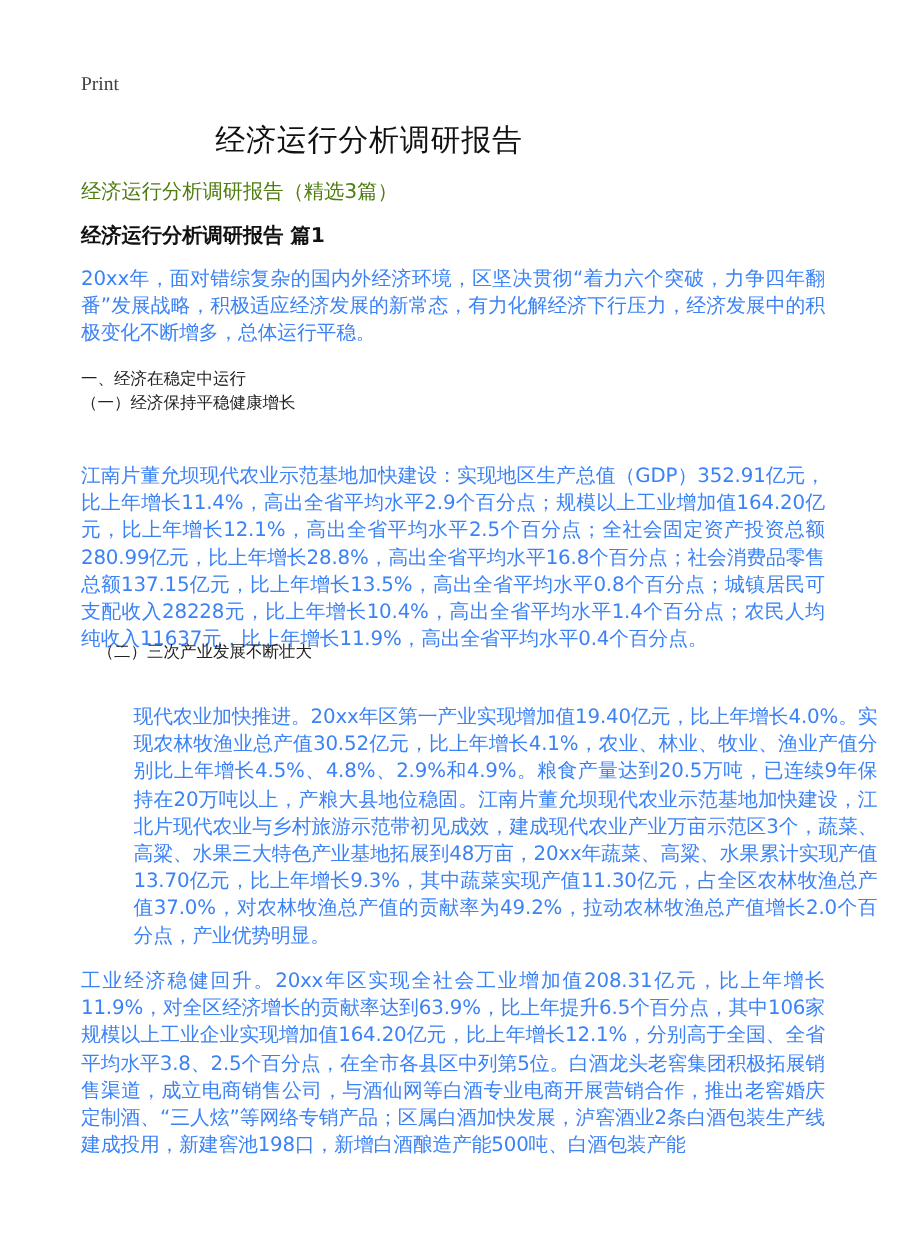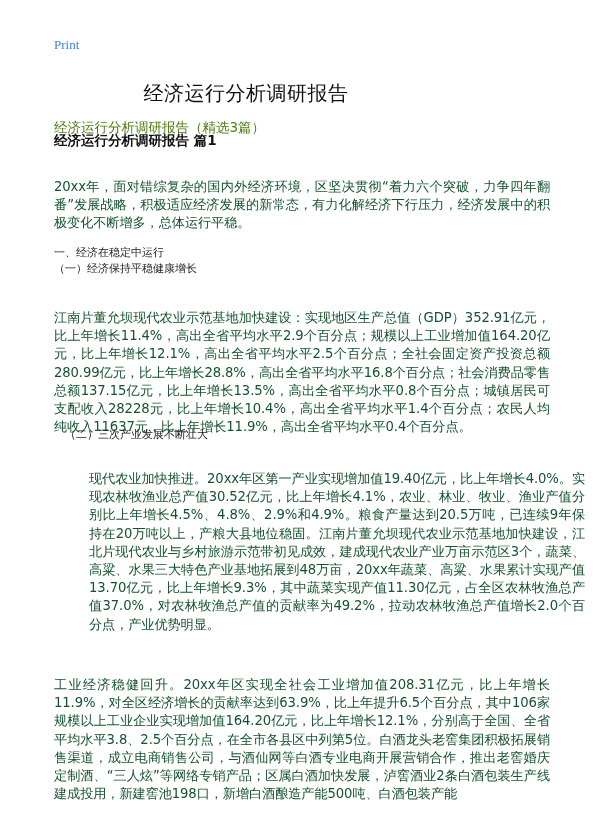--- a/index.html
+++ b/index.html
@@ -1,37 +1,37 @@
 <!DOCTYPE html>
 <html><head>
   <meta charset="utf-8">
   <style>
     html, body { margin: 0; padding: 0; background: #ffffff; }
     body {
       width: 600px; height: 828px; overflow: hidden; position: relative;
       font-family: "DejaVu Sans", sans-serif; color: #1a1a1a;
     }
     .print-label {
-      position: absolute; left: 54px; top: 37px;
-      font-family: "Liberation Serif", serif; font-size: 13px; color: #3b82f6;
+      position: absolute; left: 54px; top: 48px;
+      font-family: "Liberation Serif", serif; font-size: 13px; color: #404040;
     }
     .doc-title {
       position: absolute; left: 0; width: 492px; top: 80px;
       text-align: center; font-size: 20px; color: #111; letter-spacing: 0.5px;
     }
     .subtitle {
       position: absolute; left: 54px; top: 119px; font-size: 13.5px; color: #4d7c0f;
     }
     .section-title {
-      position: absolute; left: 54px; top: 132px; font-size: 13.5px; font-weight: bold;
+      position: absolute; left: 54px; top: 148px; font-size: 13.5px; font-weight: bold;
       color: #111;
     }
     .para {
       position: absolute; left: 54px; width: 496px;
-      font-size: 13.2px; line-height: 18.2px; color: #14532d;
+      font-size: 13.2px; line-height: 18.2px; color: #3b82f6;
       text-align: justify; letter-spacing: -0.1px;
     }
     .heading {
       position: absolute; left: 54px; font-size: 11px; color: #222;
     }
   </style>
 </head>
 <body>
 
 <div class="print-label">Print</div>
@@ -44,13 +44,13 @@
 
 <div class="heading" style="top:245px;">一、经济在稳定中运行</div>
 <div class="heading" style="top:261px;">（一）经济保持平稳健康增长</div>
 
 <div class="para" style="top:309px;">江南片董允坝现代农业示范基地加快建设：实现地区生产总值（GDP）352.91亿元，比上年增长11.4%，高出全省平均水平2.9个百分点；规模以上工业增加值164.20亿元，比上年增长12.1%，高出全省平均水平2.5个百分点；全社会固定资产投资总额280.99亿元，比上年增长28.8%，高出全省平均水平16.8个百分点；社会消费品零售总额137.15亿元，比上年增长13.5%，高出全省平均水平0.8个百分点；城镇居民可支配收入28228元，比上年增长10.4%，高出全省平均水平1.4个百分点；农民人均纯收入11637元，比上年增长11.9%，高出全省平均水平0.4个百分点。</div>
 
 <div class="heading" style="top:427px;margin-left:11px;">（二）三次产业发展不断壮大</div>
 
 <div class="para" style="top:470px;margin-left:35px;">现代农业加快推进。20xx年区第一产业实现增加值19.40亿元，比上年增长4.0%。实现农林牧渔业总产值30.52亿元，比上年增长4.1%，农业、林业、牧业、渔业产值分别比上年增长4.5%、4.8%、2.9%和4.9%。粮食产量达到20.5万吨，已连续9年保持在20万吨以上，产粮大县地位稳固。江南片董允坝现代农业示范基地加快建设，江北片现代农业与乡村旅游示范带初见成效，建成现代农业产业万亩示范区3个，蔬菜、高粱、水果三大特色产业基地拓展到48万亩，20xx年蔬菜、高粱、水果累计实现产值13.70亿元，比上年增长9.3%，其中蔬菜实现产值11.30亿元，占全区农林牧渔总产值37.0%，对农林牧渔总产值的贡献率为49.2%，拉动农林牧渔总产值增长2.0个百分点，产业优势明显。</div>
 
-<div class="para" style="top:676px;">工业经济稳健回升。20xx年区实现全社会工业增加值208.31亿元，比上年增长11.9%，对全区经济增长的贡献率达到63.9%，比上年提升6.5个百分点，其中106家规模以上工业企业实现增加值164.20亿元，比上年增长12.1%，分别高于全国、全省平均水平3.8、2.5个百分点，在全市各县区中列第5位。白酒龙头老窖集团积极拓展销售渠道，成立电商销售公司，与酒仙网等白酒专业电商开展营销合作，推出老窖婚庆定制酒、“三人炫”等网络专销产品；区属白酒加快发展，泸窖酒业2条白酒包装生产线建成投用，新建窖池198口，新增白酒酿造产能500吨、白酒包装产能</div>
+<div class="para" style="top:646px;">工业经济稳健回升。20xx年区实现全社会工业增加值208.31亿元，比上年增长11.9%，对全区经济增长的贡献率达到63.9%，比上年提升6.5个百分点，其中106家规模以上工业企业实现增加值164.20亿元，比上年增长12.1%，分别高于全国、全省平均水平3.8、2.5个百分点，在全市各县区中列第5位。白酒龙头老窖集团积极拓展销售渠道，成立电商销售公司，与酒仙网等白酒专业电商开展营销合作，推出老窖婚庆定制酒、“三人炫”等网络专销产品；区属白酒加快发展，泸窖酒业2条白酒包装生产线建成投用，新建窖池198口，新增白酒酿造产能500吨、白酒包装产能</div>
 
 </body></html>

